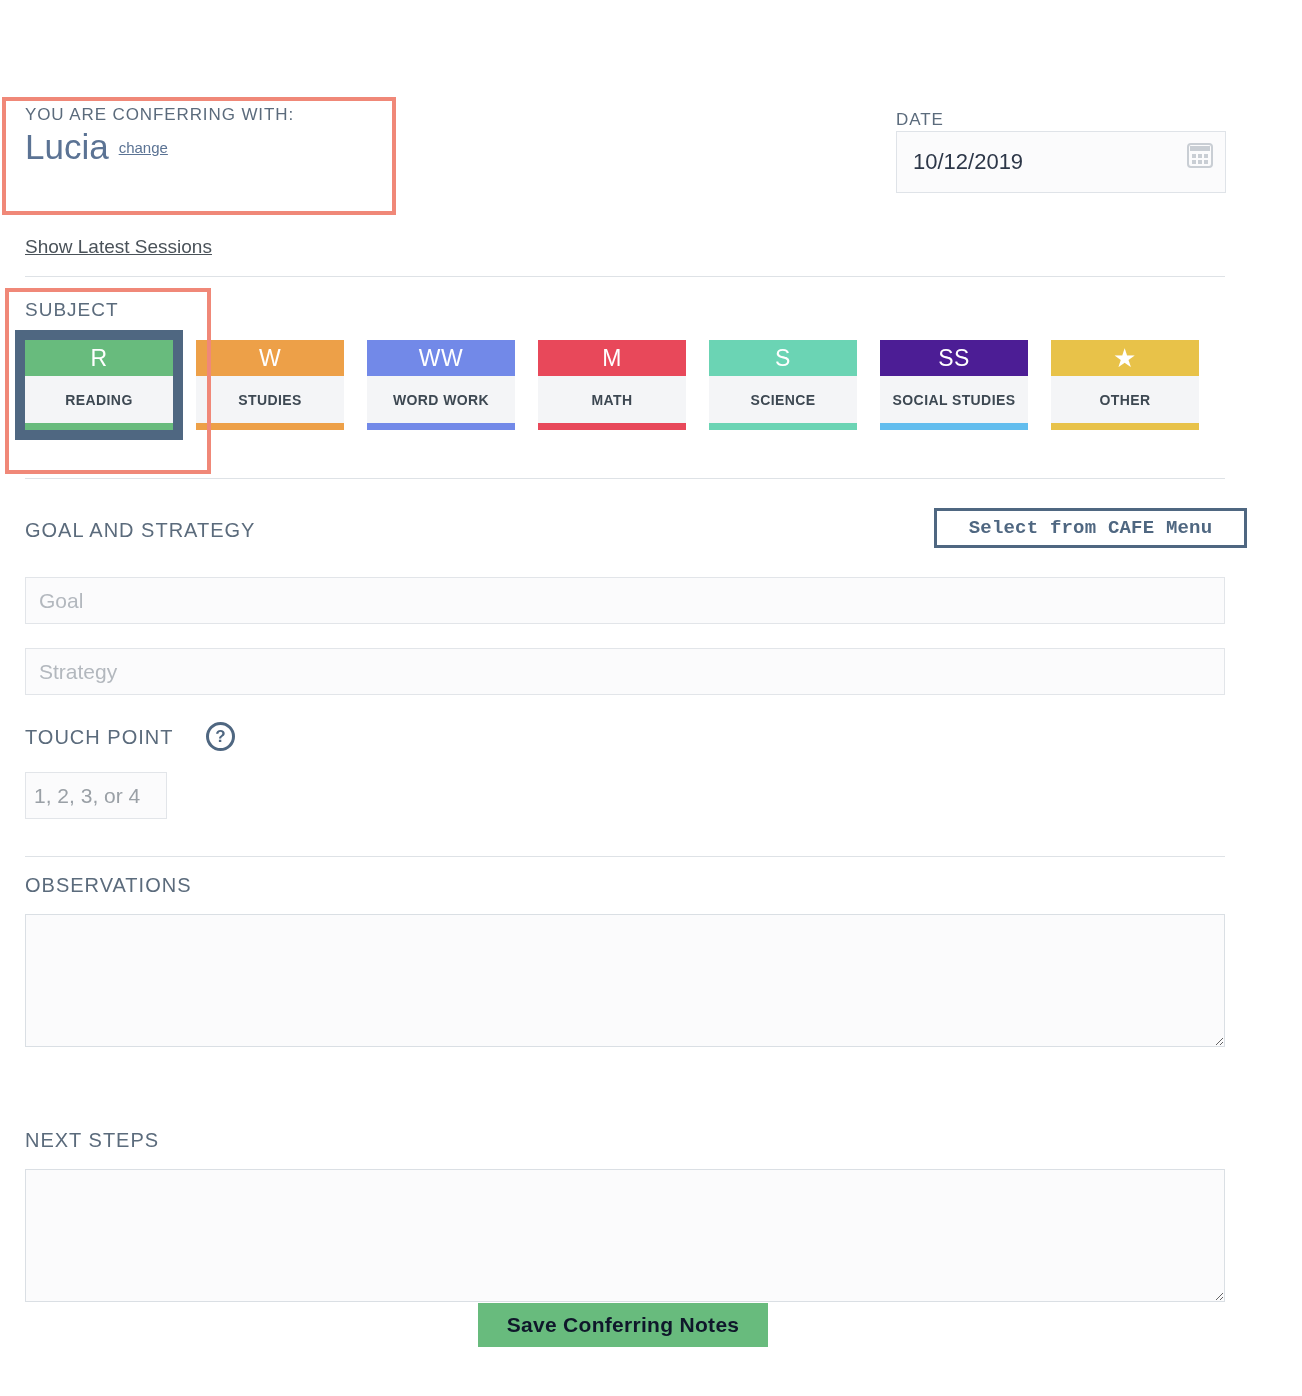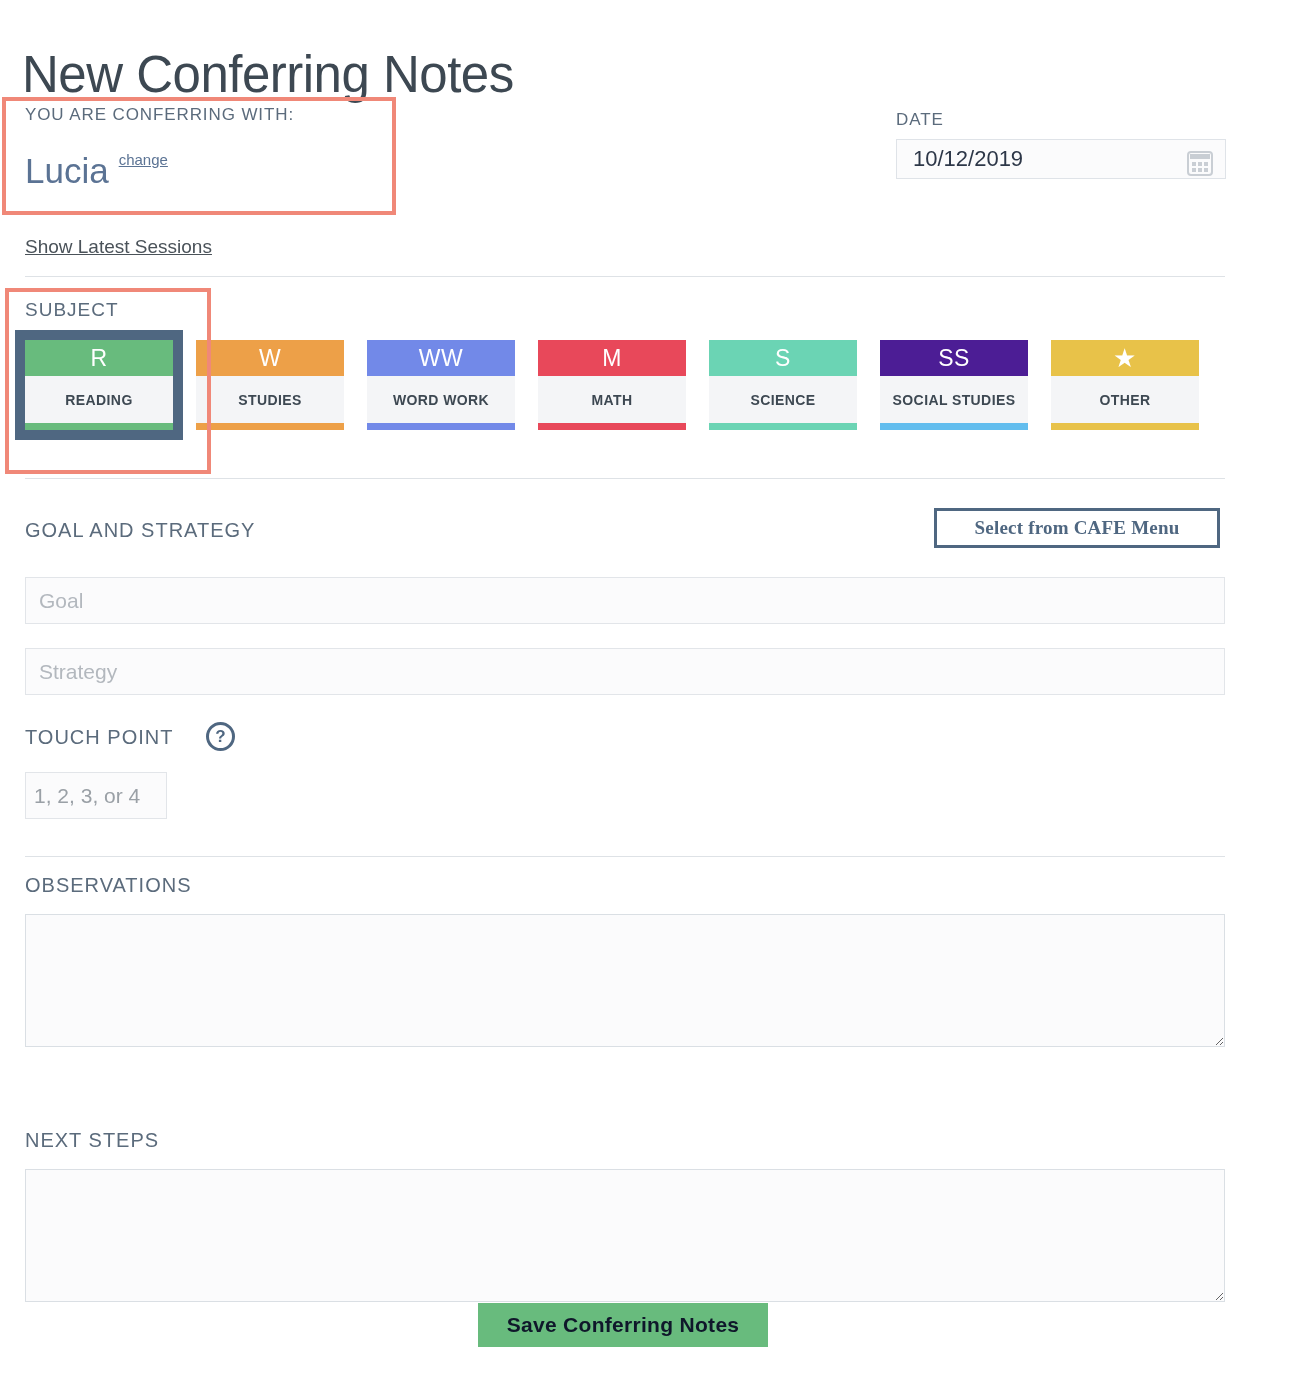--- a/index.html
+++ b/index.html
@@ -45,23 +45,23 @@
     width: 360px;
   }
   #conferring-with-label {
     font-size: 17px;
     letter-spacing: 0.9px;
     color: #5b6b7c;
     text-transform: uppercase;
     line-height: 20px;
   }
   #student-row {
-    margin-top: 26px;
+    margin-top: 2px;
     display: flex;
-    align-items: flex-start;
+    align-items: center;
   }
   #student-name {
     font-size: 35px;
     color: #5b7394;
     font-weight: 400;
     line-height: 40px;
   }
   #change-link {
     margin-left: 10px;
     font-size: 15px;
@@ -88,24 +88,24 @@
     width: 330px;
   }
   #date-label {
     font-size: 17px;
     letter-spacing: 0.9px;
     color: #5b6b7c;
     text-transform: uppercase;
     line-height: 20px;
   }
   #date-input-wrap {
-    margin-top: 9px;
+    margin-top: 1px;
     position: relative;
     width: 330px;
-    height: 40px;
+    height: 62px;
     border: 1px solid #dfe3e8;
     background: #fbfbfc;
     text-decoration: underline;
   }
   #date-input {
     width: 100%;
     height: 100%;
     border: 0;
     outline: none;
     background: transparent;
@@ -215,26 +215,26 @@
     font-size: 20px;
     letter-spacing: 1px;
     color: #5b6b7c;
     text-transform: uppercase;
     line-height: 24px;
   }
   #cafe-menu-button {
     position: absolute;
     left: 934px;
     top: 508px;
-    width: 286px;
+    width: 313px;
     height: 40px;
     border: 3px solid #4f6781;
     background: #ffffff;
     color: #4f6781;
-    font-family: Liberation Serif, serif;
+    font-family: Liberation Mono, monospace;
     font-size: 19px;
     font-weight: bold;
     letter-spacing: 0.2px;
     cursor: pointer;
   }
   .text-input {
     position: absolute;
     left: 25px;
     width: 1200px;
     height: 47px;
@@ -339,21 +339,20 @@
     font-weight: bold;
     letter-spacing: 0.3px;
     cursor: pointer;
   }
 </style>
 </head>
 <body>
 
 <div class="page">
 
-  <h1 id="page-title">New Conferring Notes</h1>
 
   <div id="conferring-with-block">
     <div id="conferring-with-label">YOU ARE CONFERRING WITH:</div>
     <div id="student-row">
       <span id="student-name">Lucia</span>
       <a id="change-link">change</a>
     </div>
   </div>
 
   <div id="date-block">

